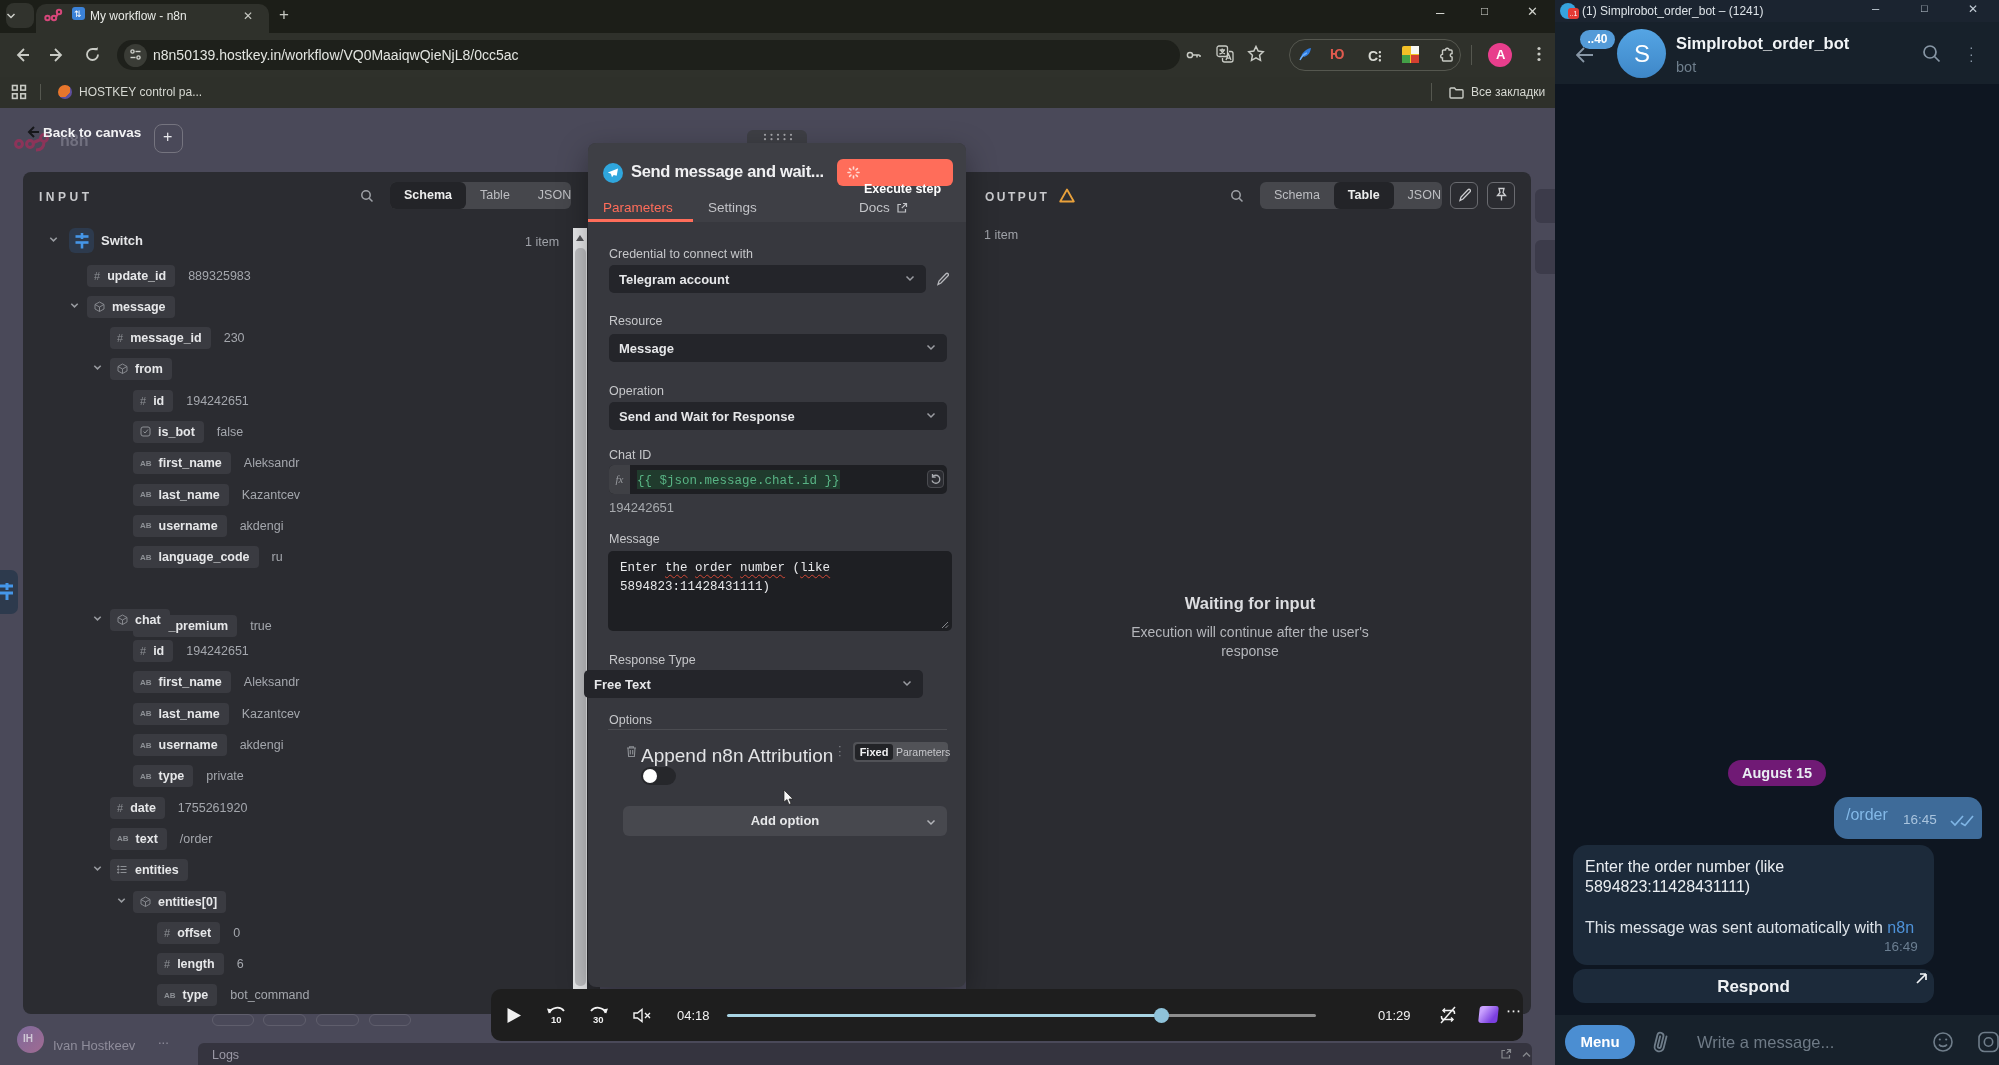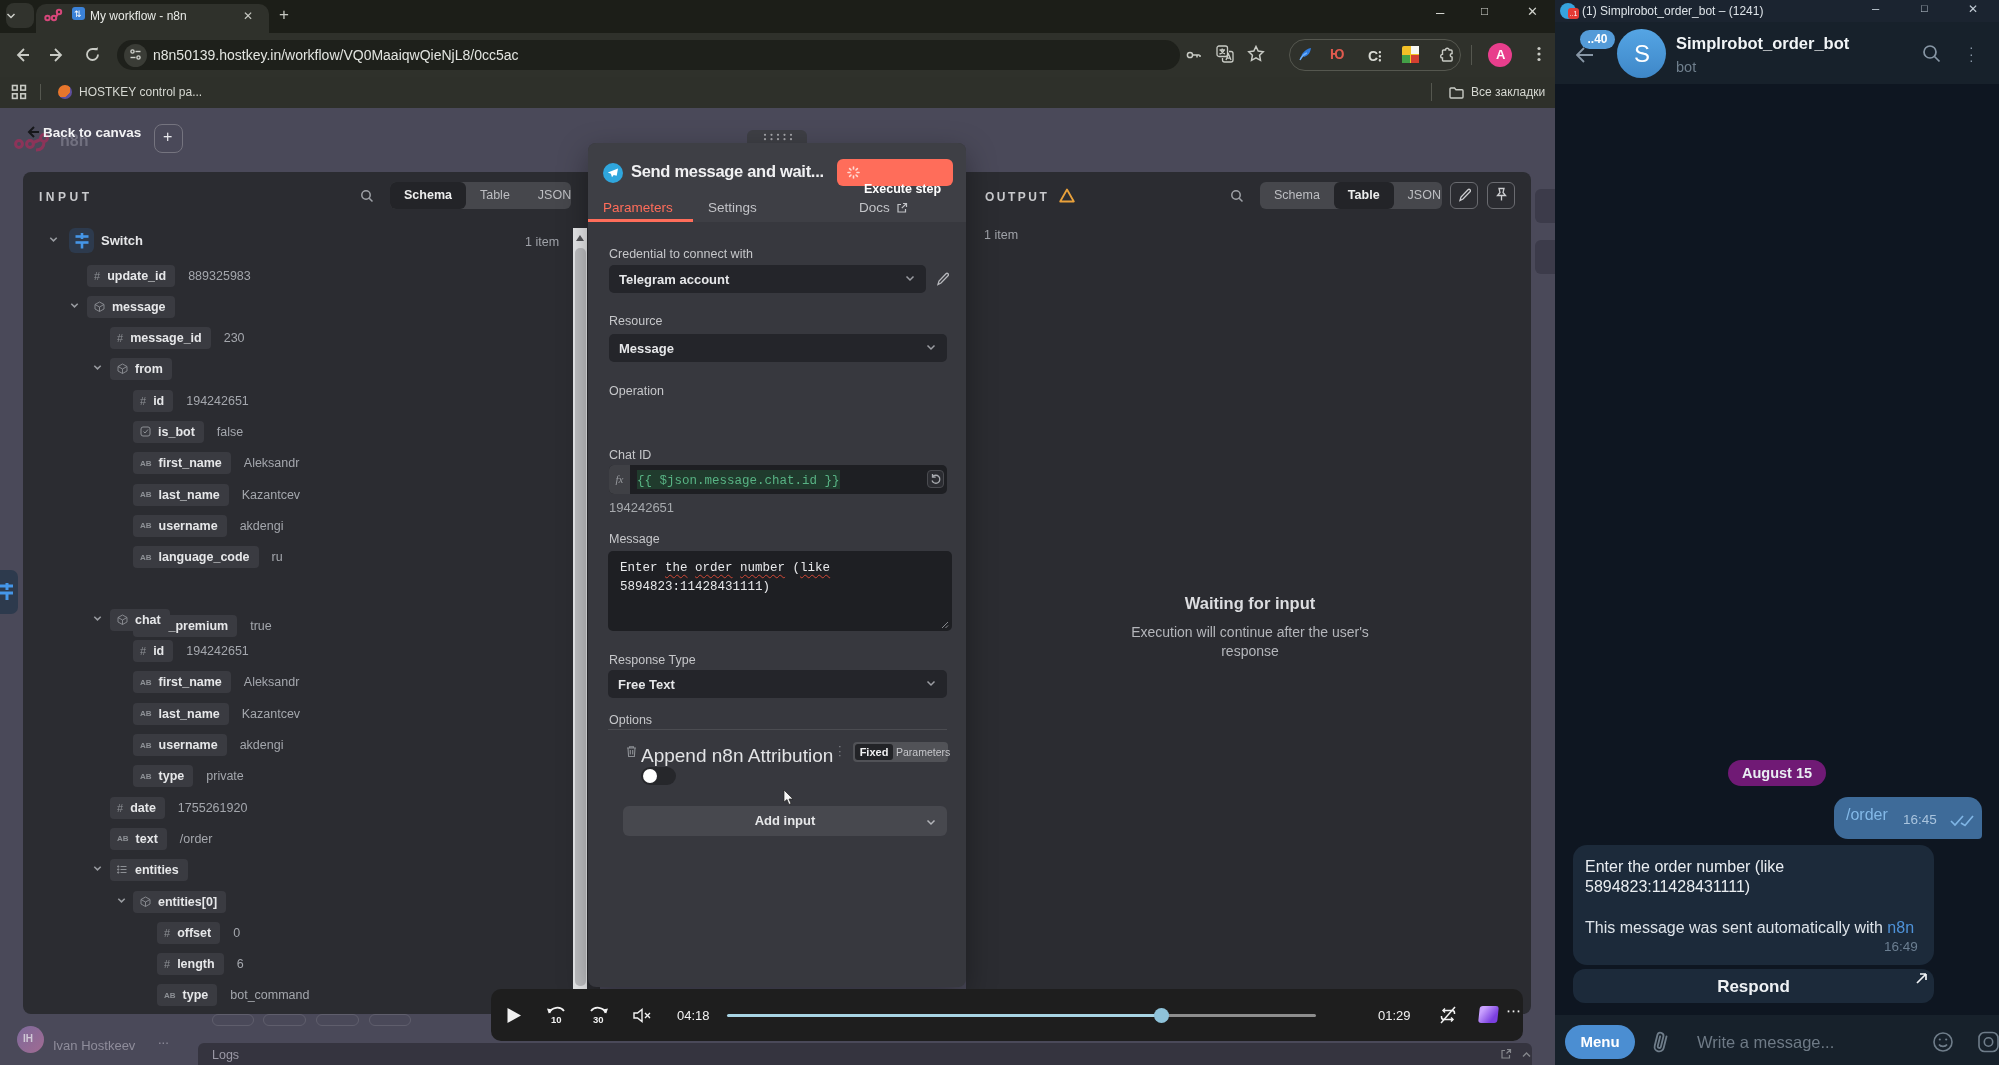--- a/index.html
+++ b/index.html
@@ -513,20 +513,23 @@
         <path d="M2 12.5 L3 9 L10 1.8 a1.4 1.4 0 0 1 2 2 L5 11 Z" stroke="#b8b9bd" stroke-width="1.3" fill="none"></path>
       </svg>
   </div>
 
   <div class="abs mlabel" style="left:609px;top:314px;">Resource</div>
   <div class="abs mselect" style="left:609px;top:334px;width:338px;">Message<span class="chev"><svg class="chevsvg" viewBox="0 0 12 12">
           <path d="M2.5 4.5 L6 8 L9.5 4.5" stroke="#9b9da2" stroke-width="1.5" fill="none"></path>
         </svg></span></div>
 
   <div class="abs mlabel" style="left:609px;top:384px;">Operation</div>
+  <div class="abs mselect" style="left:609px;top:402px;width:338px;">Send and Wait for Response<span class="chev"><svg class="chevsvg" viewBox="0 0 12 12">
+          <path d="M2.5 4.5 L6 8 L9.5 4.5" stroke="#9b9da2" stroke-width="1.5" fill="none"></path>
+        </svg></span></div>
 
   <div class="abs mlabel" style="left:609px;top:448px;">Chat ID</div>
   <div class="abs" style="left:609px;top:465px;width:338px;height:29px;background:#1e1f23;border-radius:5px;"></div>
   <div class="abs" style="left:609px;top:465px;width:21px;height:29px;background:#3f4045;border-radius:5px 0 0 5px;color:#97999e;font-style:italic;font-size:11px;line-height:29px;text-align:center;font-family:'Liberation Serif',serif;">fx</div>
   <div class="abs" style="left:637px;top:470px;height:19px;background:#203b2d;"><span style="font-family:'Liberation Mono',monospace;font-size:12.5px;color:#58b384;line-height:19px;">{{ $json.message.chat.id }}</span></div>
   <div class="abs" style="left:927px;top:470px;width:17px;height:18px;background:#2b2c31;border:1px solid #4a4b50;border-radius:4px;"></div>
   <div class="abs" style="left:930px;top:473px;width:11px;height:12px;">
     <svg width="11" height="12" viewBox="0 0 11 12">
         <path d="M2.5 4 A4 4 0 1 1 2 7.5" stroke="#a9abb0" stroke-width="1.3" fill="none"></path>
         <path d="M2.5 1 v3.2 h3.2" stroke="#a9abb0" stroke-width="1.3" fill="none"></path>
@@ -540,21 +543,21 @@
   <div class="abs" style="left:941px;top:621px;width:8px;height:8px;">
     <svg width="8" height="8" viewBox="0 0 8 8">
         <g stroke="#85878c" stroke-width="1">
           <path d="M7 1 L1 7"></path>
           <path d="M7 4.5 L4.5 7"></path>
         </g>
       </svg>
   </div>
 
   <div class="abs mlabel" style="left:609px;top:653px;">Response Type</div>
-  <div class="abs mselect" style="left:608px;top:670px;width:339px;">Free Text<span class="chev"><svg class="chevsvg" viewBox="0 0 12 12">
+  <div class="abs mselect" style="left:584px;top:670px;width:339px;">Free Text<span class="chev"><svg class="chevsvg" viewBox="0 0 12 12">
           <path d="M2.5 4.5 L6 8 L9.5 4.5" stroke="#9b9da2" stroke-width="1.5" fill="none"></path>
         </svg></span></div>
 
   <div class="abs mlabel" style="left:609px;top:713px;">Options</div>
   <div class="abs" style="left:608px;top:729px;width:339px;height:1px;background:#4b4c51;"></div>
 
   <div class="abs" style="left:626px;top:745px;width:11px;height:13px;">
     <svg width="11" height="13" viewBox="0 0 11 13">
         <g stroke="#8d9095" stroke-width="1.1" fill="none">
           <path d="M1 3 h9 M3.5 3 V1.8 h4 V3 M2 3 l.6 8.5 h5.8 L9 3"></path>
@@ -571,21 +574,21 @@
   <div class="abs" style="left:641px;top:767px;width:35px;height:18px;background:#26272b;border-radius:9px;"></div>
   <div class="abs" style="left:643px;top:769px;width:14px;height:14px;background:#fff;border-radius:50%;"></div>
 
   <div class="abs" style="left:783px;top:789px;width:12px;height:17px;">
     <svg width="12" height="17" viewBox="0 0 12 17">
         <path d="M1 1 L1 13 L4 10.5 L6 15.5 L8 14.5 L6 10 L10 10 Z" fill="#f5f5f5" stroke="#222" stroke-width=".7"></path>
       </svg>
   </div>
 
   <div class="abs" style="left:623px;top:806px;width:324px;height:30px;background:#47484e;border-radius:6px;"></div>
-  <div class="abs" style="left:623px;top:813px;width:324px;text-align:center;font-size:13px;font-weight:bold;color:#e6e7e9;">Add input</div>
+  <div class="abs" style="left:623px;top:813px;width:324px;text-align:center;font-size:13px;font-weight:bold;color:#e6e7e9;">Add option</div>
   <div class="abs" style="left:925px;top:816px;width:12px;height:12px;">
     <svg class="chevsvg" viewBox="0 0 12 12">
         <path d="M2.5 4.5 L6 8 L9.5 4.5" stroke="#b4b5ba" stroke-width="1.5" fill="none"></path>
       </svg>
   </div>
 
   <div class="abs" style="left:212px;top:1014px;width:42px;height:12px;border:1px solid #5f5e6c;border-radius:6px;"></div>
   <div class="abs" style="left:263px;top:1014px;width:43px;height:12px;border:1px solid #5f5e6c;border-radius:6px;"></div>
   <div class="abs" style="left:316px;top:1014px;width:43px;height:12px;border:1px solid #5f5e6c;border-radius:6px;"></div>
   <div class="abs" style="left:369px;top:1014px;width:42px;height:12px;border:1px solid #5f5e6c;border-radius:6px;"></div>

